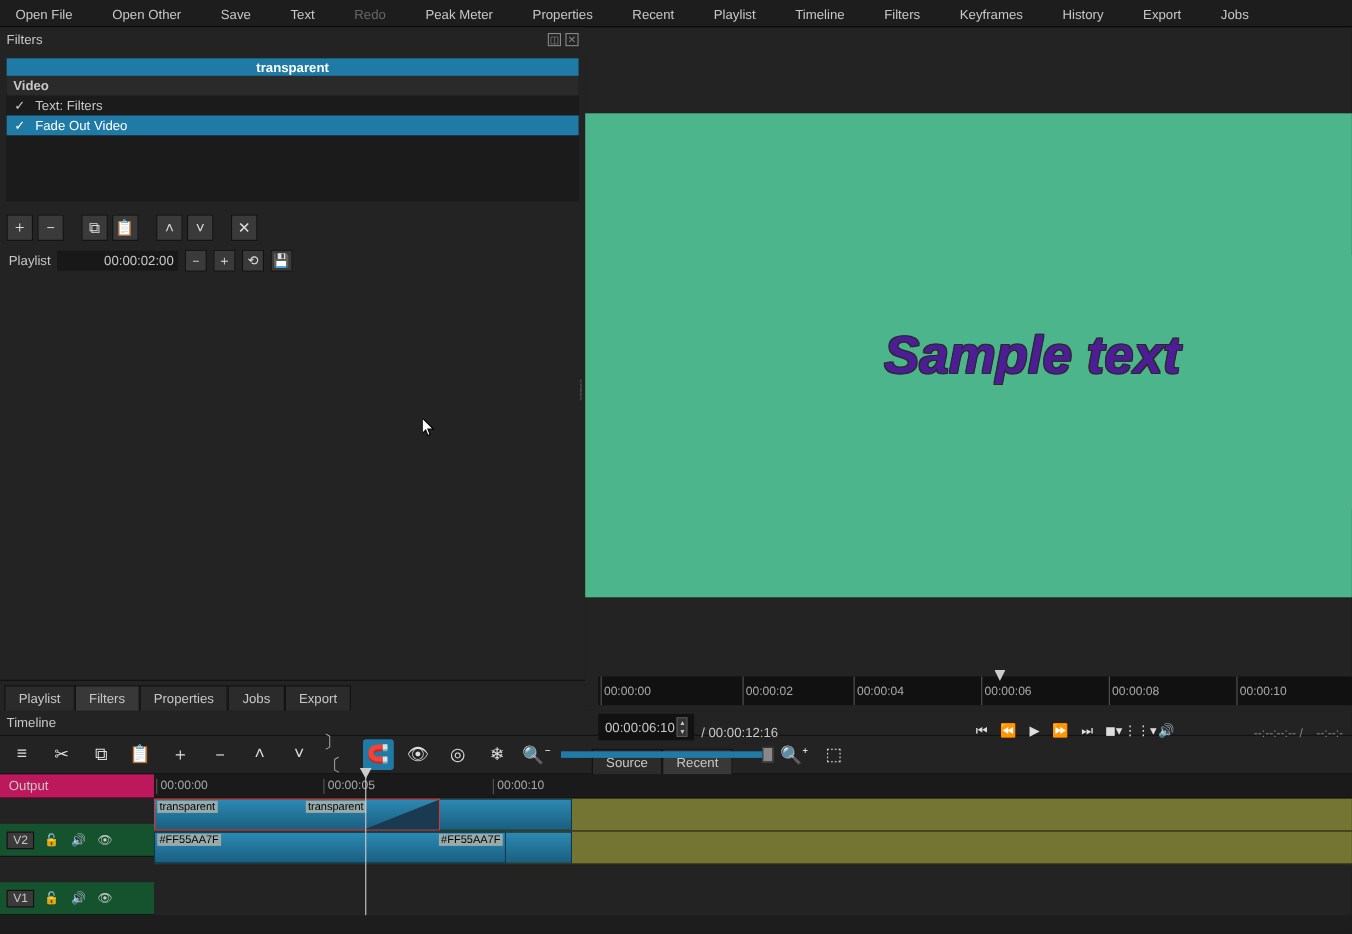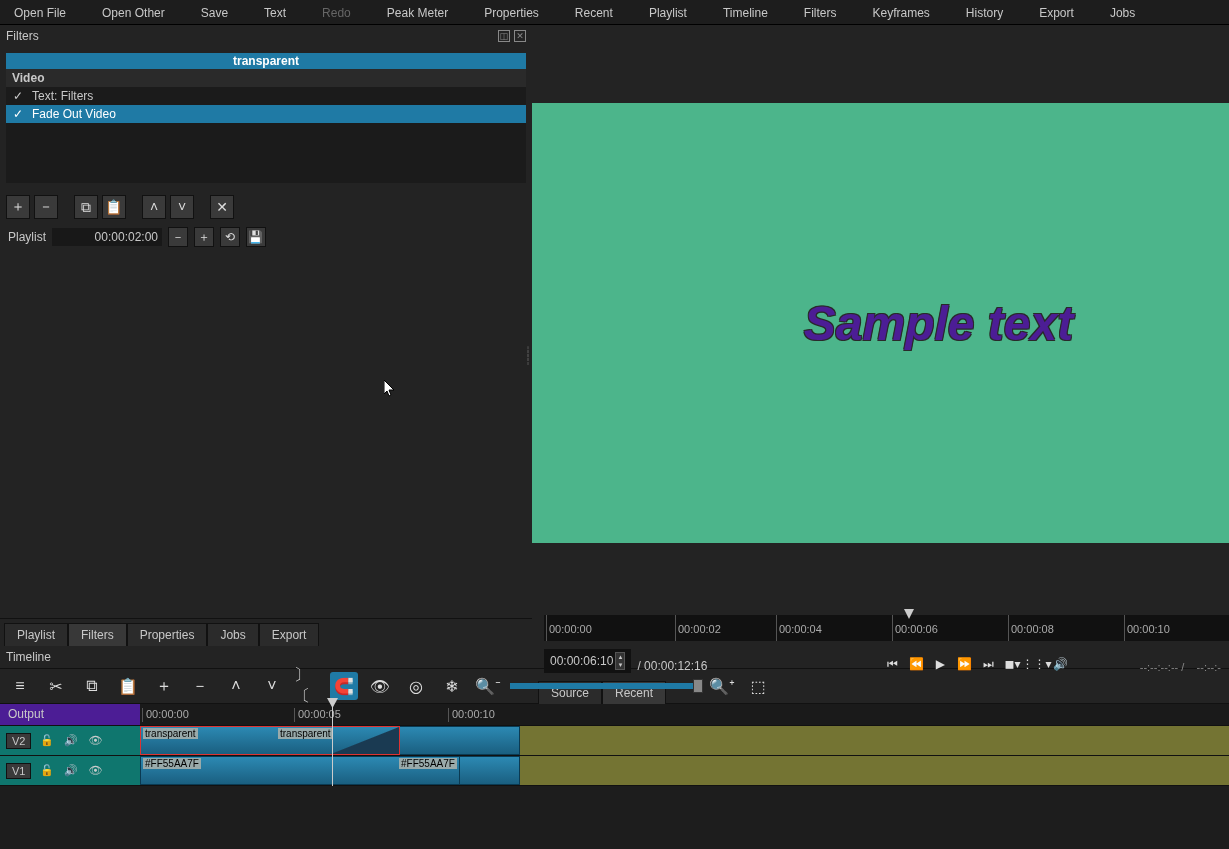--- a/index.html
+++ b/index.html
@@ -99,25 +99,25 @@
 .timeline-toolbar { display:flex; align-items:center; gap:8px; padding:2px 6px; background:#232323; border-top:1px solid #111; border-bottom:1px solid #111; height:36px;}
 .tl-btn { width:28px; height:28px; display:flex; align-items:center; justify-content:center; color:#ddd; font-size:16px; cursor:pointer;}
 .tl-btn.active { background:#1f7aa5; border-radius:3px;}
 .zoom-slider { width:190px; height:6px; background:#1f7aa5; position:relative;}
 .zoom-slider .zthumb { position:absolute; right:-3px; top:-4px; width:10px; height:14px; background:#888; border:1px solid #333;}
 
 .tl-body { display:flex; }
 .tl-left { width:140px; }
 .tl-right { flex:1; position:relative; }
 
-.tl-output { padding:3px 8px; font-size:12px; color:#c8c8c8; background:#4c1d95; height:22px; border-bottom:1px solid #111;}
+.tl-output { padding:3px 8px; font-size:12px; color:#c8c8c8; background:#be185d; height:22px; border-bottom:1px solid #111;}
 .tl-ruler { height:22px; background:#1a1a1a; position:relative; border-bottom:1px solid #111;}
 .tl-ruler .tick { position:absolute; top:4px; font-size:11px; color:#aaa; border-left:1px solid #555; height:14px; padding-left:3px;}
 
-.track-head { height:30px; display:flex; align-items:center; gap:8px; padding:0 6px; background:#0f766e; border-bottom:1px solid #111; font-size:11px;}
+.track-head { height:30px; display:flex; align-items:center; gap:8px; padding:0 6px; background:#14532d; border-bottom:1px solid #111; font-size:11px;margin-top:23px;}
 .track-head .lbl { background:#3a3a3a; padding:1px 5px; border:1px solid #111;}
 .track-head .hicon { width:16px; height:16px; display:flex; align-items:center; justify-content:center; color:#ccc; cursor:pointer;}
 
 .track-body { height:30px; background:#747433; border-bottom:1px solid #111; position:relative;}
 .clip { position:absolute; top:0; bottom:0; background:linear-gradient(#2c89b3,#1a5f80); border:1px solid #0a3a52; }
 .clip .cliplabel { position:absolute; top:1px; left:2px; font-size:10px; background:#9aa; color:#000; padding:0 2px;}
 .clip.sel { border:1px solid #d33; }
 .fade-tri { position:absolute; right:0; top:0; bottom:0; width:68px; background:linear-gradient(to bottom right, transparent 49%, #1a3a52 51%);}
 
 .playhead { position:absolute; top:0; bottom:0; width:1px; background:#ccc; }

